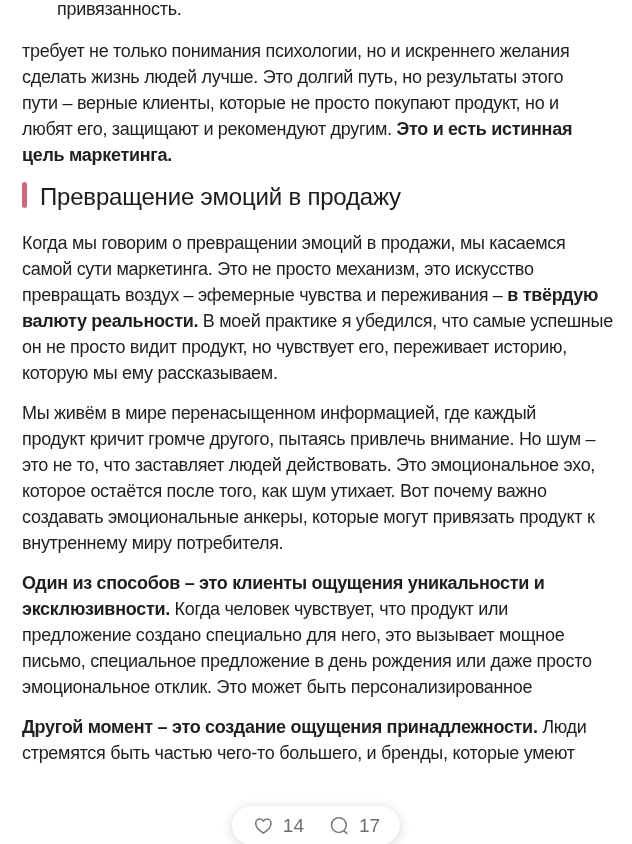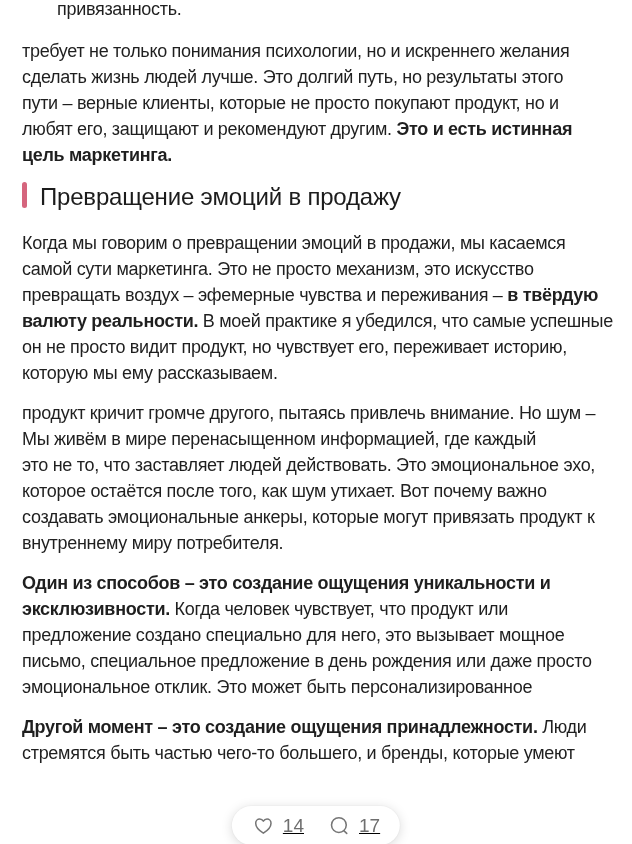--- a/index.html
+++ b/index.html
@@ -47,21 +47,20 @@
     top: 806px;
     transform: translateX(-50%);
     display: flex;
     align-items: center;
     gap: 24px;
     background: #ffffff;
     border-radius: 24px;
     padding: 8px 20px;
     box-shadow: 0 2px 12px rgba(0,0,0,0.15), 0 0 2px rgba(0,0,0,0.08);
     font-family: "Liberation Sans", "DejaVu Sans", sans-serif;
-    text-decoration: underline;
   }
   .react-btn {
     display: flex;
     align-items: center;
     gap: 8px;
     border: none;
     background: none;
     padding: 0;
     margin: 0;
     cursor: pointer;
@@ -99,29 +98,29 @@
     </div>
     <div class="block-paragraph">
       <div class="text-line"><span>Когда мы говорим о превращении эмоций в продажи, мы касаемся</span></div>
       <div class="text-line"><span>самой сути маркетинга. Это не просто механизм, это искусство</span></div>
       <div class="text-line"><span>превращать воздух – эфемерные чувства и переживания – </span><b>в твёрдую</b></div>
       <div class="text-line"><b>валюту реальности.</b><span> В моей практике я убедился, что самые успешные</span></div>
       <div class="text-line"><span>он не просто видит продукт, но чувствует его, переживает историю,</span></div>
       <div class="text-line"><span>которую мы ему рассказываем.</span></div>
     </div>
     <div class="block-paragraph">
+      <div class="text-line"><span>Мы живём в мире перенасыщенном информацией, где каждый</span></div>
       <div class="text-line"><span>продукт кричит громче другого, пытаясь привлечь внимание. Но шум –</span></div>
-      <div class="text-line"><span>Мы живём в мире перенасыщенном информацией, где каждый</span></div>
       <div class="text-line"><span>это не то, что заставляет людей действовать. Это эмоциональное эхо,</span></div>
       <div class="text-line"><span>которое остаётся после того, как шум утихает. Вот почему важно</span></div>
       <div class="text-line"><span>создавать эмоциональные анкеры, которые могут привязать продукт к</span></div>
       <div class="text-line"><span>внутреннему миру потребителя.</span></div>
     </div>
     <div class="block-paragraph">
-      <div class="text-line"><b>Один из способов – это создание ощущения уникальности и</b></div>
+      <div class="text-line"><b>Один из способов – это клиенты ощущения уникальности и</b></div>
       <div class="text-line"><b>эксклюзивности.</b><span> Когда человек чувствует, что продукт или</span></div>
       <div class="text-line"><span>предложение создано специально для него, это вызывает мощное</span></div>
       <div class="text-line"><span>письмо, специальное предложение в день рождения или даже просто</span></div>
       <div class="text-line"><span>эмоциональное отклик. Это может быть персонализированное</span></div>
     </div>
     <div class="block-paragraph">
       <div class="text-line"><b>Другой момент – это создание ощущения принадлежности.</b><span> Люди</span></div>
       <div class="text-line"><span>стремятся быть частью чего-то большего, и бренды, которые умеют</span></div>
     </div>
   </main>

